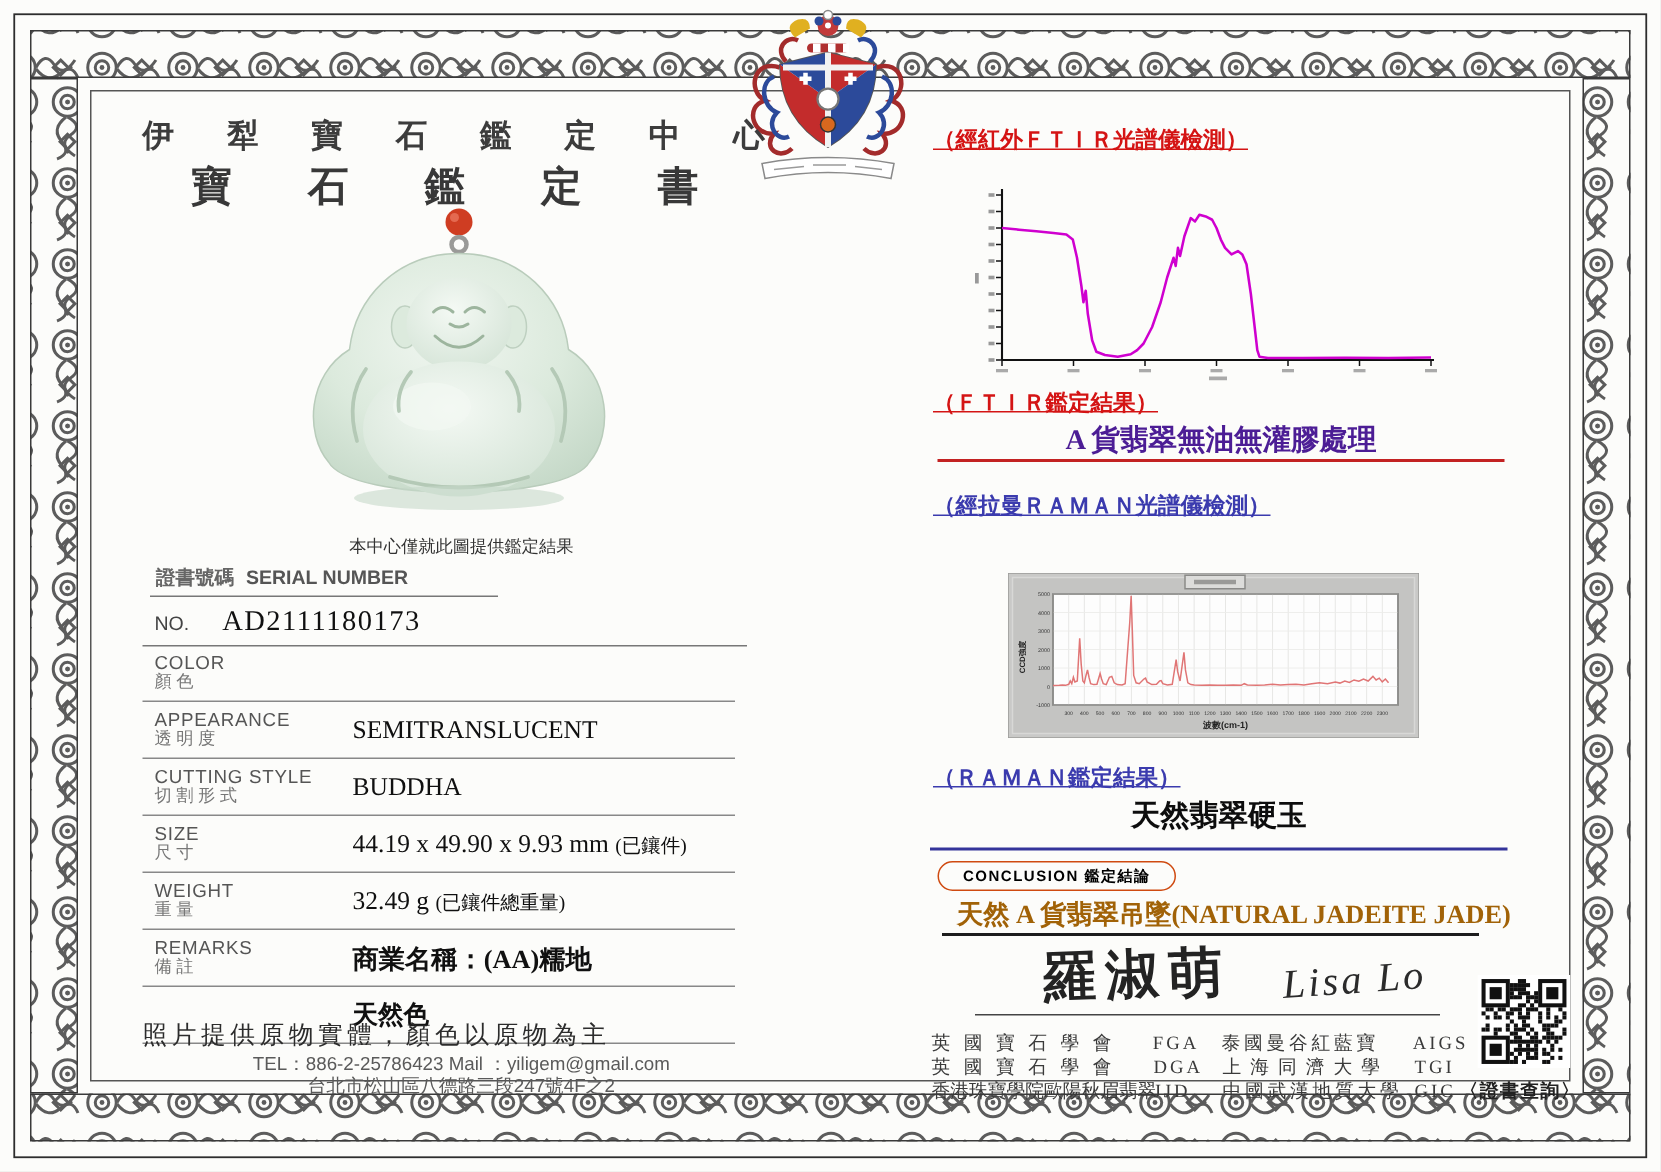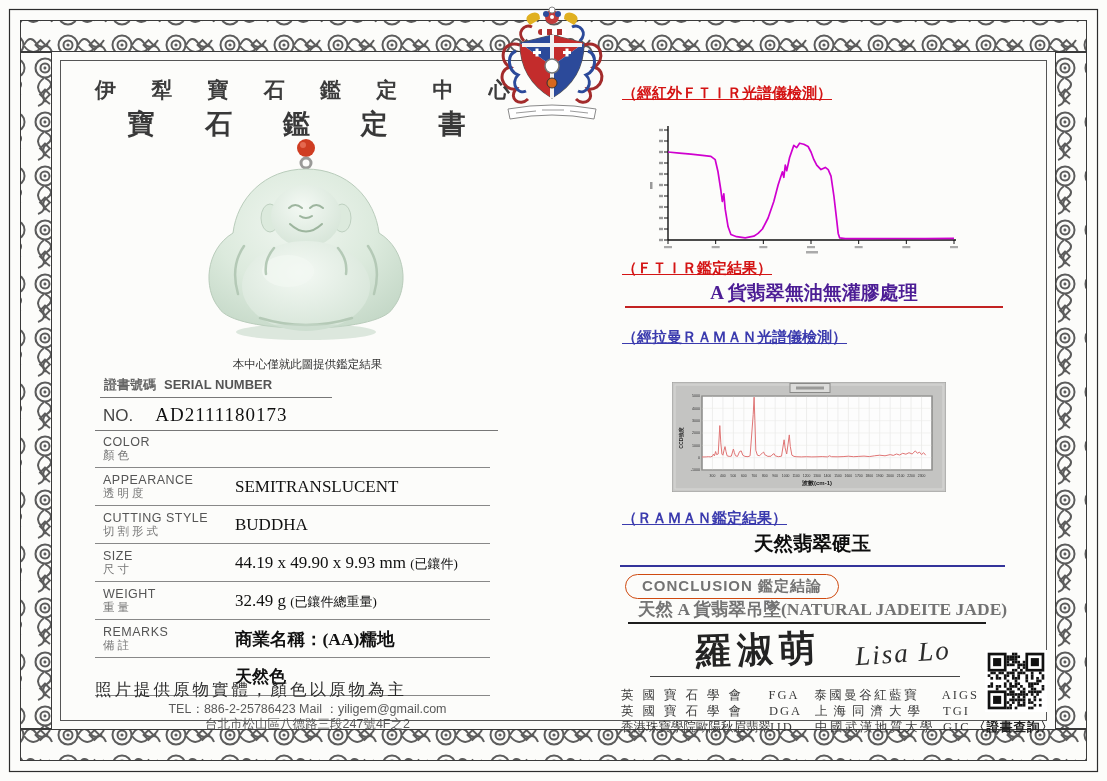--- a/index.html
+++ b/index.html
@@ -11,21 +11,21 @@
   #center-name{left:95px;top:76px;width:425px;text-align:center;font-family:"Liberation Serif",serif;
     font-size:21px;letter-spacing:15px;color:#3c3c3c;font-weight:600;white-space:nowrap;}
   #doc-title{left:95px;top:106px;width:425px;text-align:center;font-family:"Liberation Serif",serif;
     font-size:27px;letter-spacing:22px;color:#383838;font-weight:700;white-space:nowrap;}
   #photo-caption{left:95px;top:357px;width:425px;text-align:center;font-size:11.5px;color:#333;
     font-family:"Liberation Serif",serif;}
   #serial-label{left:100px;top:376px;font-size:13px;color:#555;border-bottom:1px solid #777;
     padding:0 60px 3px 4px;font-weight:bold;}
   #serial-label .zh{color:#666;margin-right:8px;}
   #no-row{left:95px;top:402px;width:395px;border-bottom:1px solid #777;padding:2px 0 4px 8px;}
-  #no-row .no{font-size:17px;color:#444;margin-right:22px;}
+  #no-row .no{font-size:13px;color:#444;margin-right:22px;}
   #no-row .serial{font-size:19px;font-family:"Liberation Serif",serif;color:#101010;letter-spacing:1px;}
   #fields{left:95px;top:430px;width:395px;}
   .frow{display:flex;align-items:center;border-bottom:1px solid #888;min-height:37px;}
   .flabel{width:132px;padding-left:8px;line-height:1.15;}
   .flabel .en{font-size:12.5px;color:#555;letter-spacing:.5px;}
   .flabel .zh{font-size:11.5px;color:#777;letter-spacing:3px;}
   .fvalue{flex:1;font-family:"Liberation Serif",serif;font-size:17px;color:#101010;}
   .fvalue .note{font-size:13px;}
   .fvalue.bold{font-weight:700;font-size:17.5px;}
   .frow.center .fvalue{font-weight:700;}
@@ -39,23 +39,23 @@
   #ftir-header{left:622px;top:84px;}
   #ftir-result-label{left:622px;top:259px;}
   #ftir-result{left:625px;top:280px;width:378px;text-align:center;font-family:"Liberation Serif",serif;
     font-size:19px;font-weight:700;color:#4c1d95;border-bottom:2px solid #c32222;padding-bottom:0;}
   #raman-header{left:622px;top:328px;}
   #raman-sub{left:628px;top:349px;font-size:13.5px;color:#4646b4;white-space:nowrap;}
   #raman-result-label{left:622px;top:509px;}
   #raman-result{left:620px;top:530px;width:385px;text-align:center;font-family:"Liberation Serif",serif;
     font-size:19.5px;font-weight:700;color:#0d0d0d;border-bottom:2px solid #34349a;padding-bottom:8px;}
   #conclusion-pill{left:625px;top:574px;border:1.6px solid #cf4a10;border-radius:14px;
-    padding:2px 16px;color:#737373;font-weight:700;font-size:15px;letter-spacing:1px;white-space:nowrap;}
+    padding:2px 16px;color:#000000;font-weight:700;font-size:10px;letter-spacing:1px;white-space:nowrap;}
   #conclusion-text{left:638px;top:597px;font-family:"Liberation Serif",serif;font-size:17.5px;
-    font-weight:700;color:#737373;white-space:nowrap;}
+    font-weight:700;color:#a16207;white-space:nowrap;}
   #conclusion-rule{left:628px;top:622px;width:358px;border-bottom:2.4px solid #1d1d1d;}
   #sig-zh{left:695px;top:626px;font-family:"Liberation Serif",serif;font-size:36px;font-weight:700;
     color:#232323;transform:rotate(-2deg);letter-spacing:6px;}
   #sig-en{left:855px;top:638px;font-family:"Liberation Serif",serif;font-style:italic;font-size:27px;
     color:#2b2b2b;transform:rotate(-4deg);letter-spacing:2px;}
   #sig-rule{left:650px;top:676px;width:310px;border-bottom:1.2px solid #444;}
   #memberships{left:621px;top:687px;width:358px;font-size:12.5px;color:#3a3a3a;}
   .mrow{display:flex;align-items:baseline;height:16px;white-space:nowrap;}
   .morg1{width:148px;}
   .macr1{width:46px;letter-spacing:2px;font-family:"Liberation Serif",serif;}

